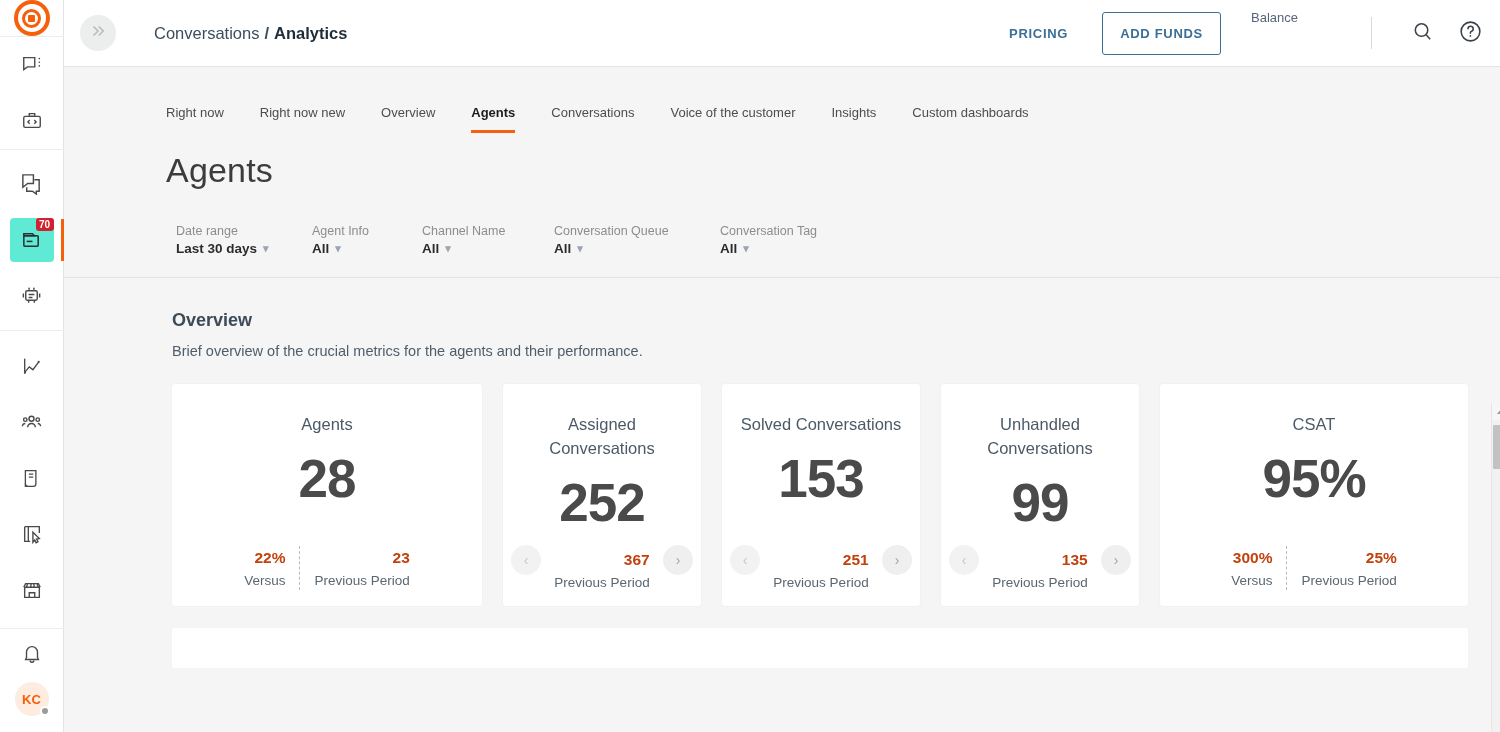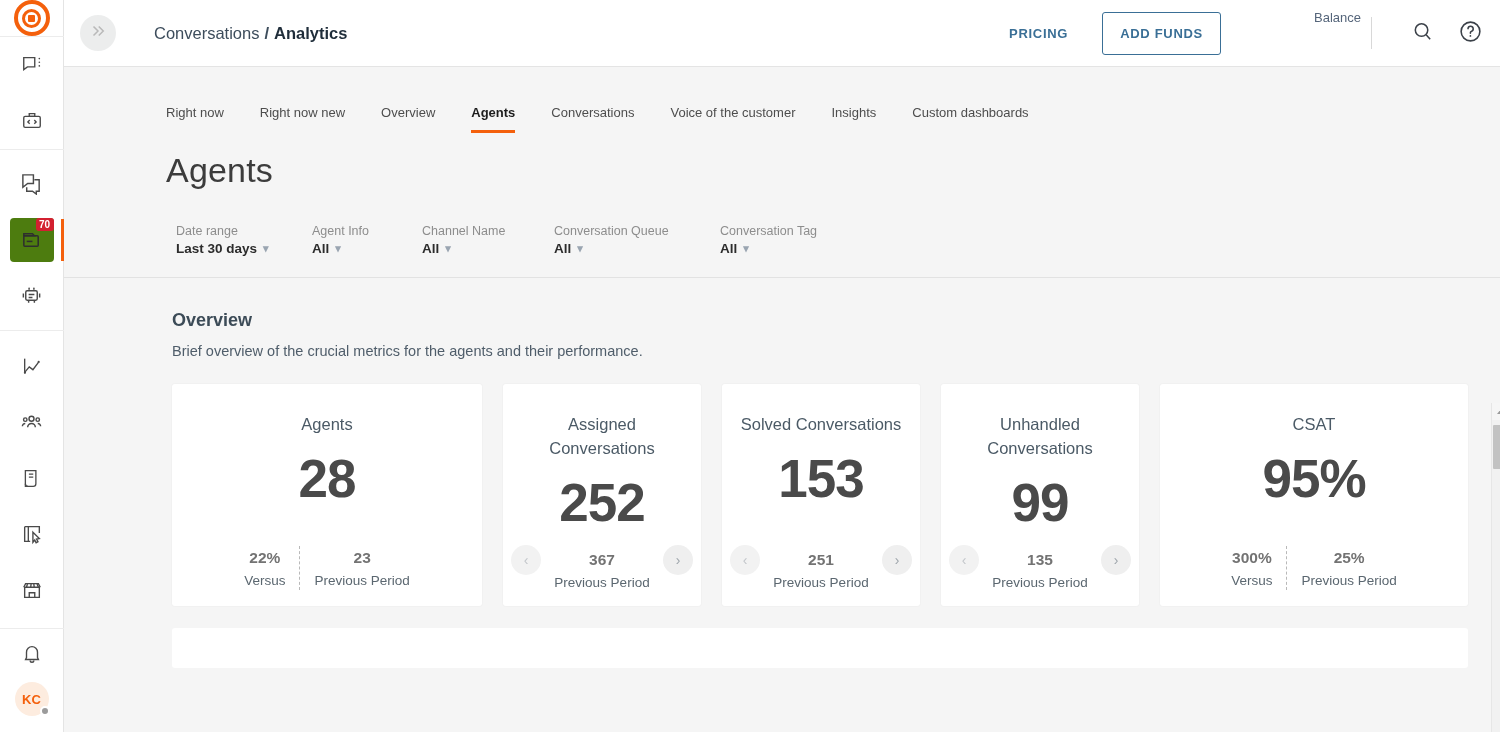--- a/index.html
+++ b/index.html
@@ -41,21 +41,21 @@
   .rail-group { width: 64px; display: flex; flex-direction: column; align-items: center; }
   .rail-sep { width: 64px; height: 1px; background: #ececec; }
   .rail-item {
     width: 44px; height: 44px; margin: 6px 0;
     display: flex; align-items: center; justify-content: center;
     border-radius: 4px;
     position: relative;
     color: #4a4a4a;
     cursor: pointer;
   }
-  .rail-item.active { background: #4d7c0f; justify-content: center; }
+  .rail-item.active { background: #5eead4; justify-content: center; }
   .rail-item.active::after {
     content: ""; position: absolute; right: -10px; top: 1px;
     width: 3px; height: 42px; background: #f4600c;
   }
   .rail-item svg { display: block; }
   .badge {
     position: absolute; top: 0px; right: 0px;
     background: #d32030; color: #fff;
     font-size: 10px; font-weight: bold; line-height: 13px;
     border-radius: 3px; padding: 0 3px; min-width: 18px; text-align: center;
@@ -109,21 +109,21 @@
     background: #fff; border-radius: 3px;
     font-size: 13px; font-weight: bold; letter-spacing: .7px;
     padding: 13px 17px; cursor: pointer;
     font-family: Liberation Sans, sans-serif;
   }
   .balance-box {
     margin-left: 30px; width: 110px;
     display: flex; flex-direction: column; justify-content: flex-start;
     height: 46px;
   }
-  .balance-label { font-size: 13px; color: #55657a; text-align: right; }
+  .balance-label { font-size: 13px; color: #55657a; }
   .balance-value { font-size: 13px; color: #1f2d3a; font-weight: bold; }
   .vdiv { width: 1px; height: 32px; background: #d8d8d8; margin: 0 22px 0 10px; }
   .icon-btn {
     width: 40px; height: 40px; display: flex; align-items: center; justify-content: center;
     color: #3b4149; cursor: pointer; margin-left: 8px;
   }
 
   
   .tabs {
     display: flex; align-items: flex-end; gap: 0px;
@@ -192,21 +192,21 @@
   }
   .card-value {
     font-size: 53px; font-weight: bold; color: #4a4a4a;
     line-height: 1; margin-top: 16px; letter-spacing: -1px;
   }
   .card-foot {
     position: absolute; bottom: 16px; left: 0; right: 0;
     display: flex; align-items: center; justify-content: center;
   }
   .foot-cell { text-align: center; padding: 0 14px; }
-  .foot-num { font-size: 15.5px; font-weight: bold; color: #737373; }
+  .foot-num { font-size: 15.5px; font-weight: bold; color: #c2410c; text-align: right; }
   .foot-lbl { font-size: 13.5px; color: #5b6770; margin-top: 6px; }
   .dash-div {
     width: 1px; height: 44px;
     border-left: 1px dashed #b9b9b9;
   }
   .nav-circle {
     position: absolute; bottom: 31px;
     width: 30px; height: 30px; border-radius: 50%;
     background: #f2f2f2; color: #c2c6ca;
     display: flex; align-items: center; justify-content: center;

